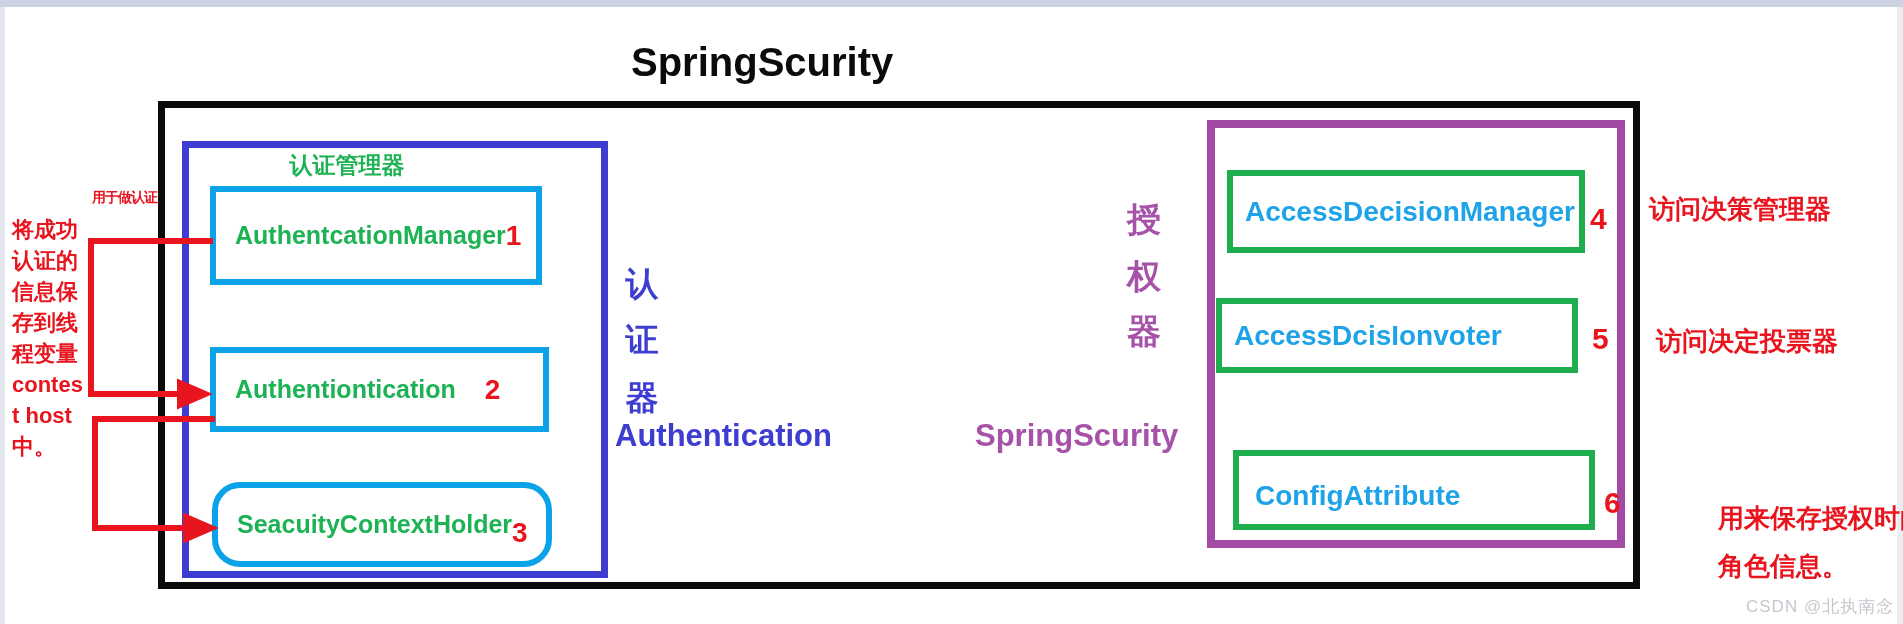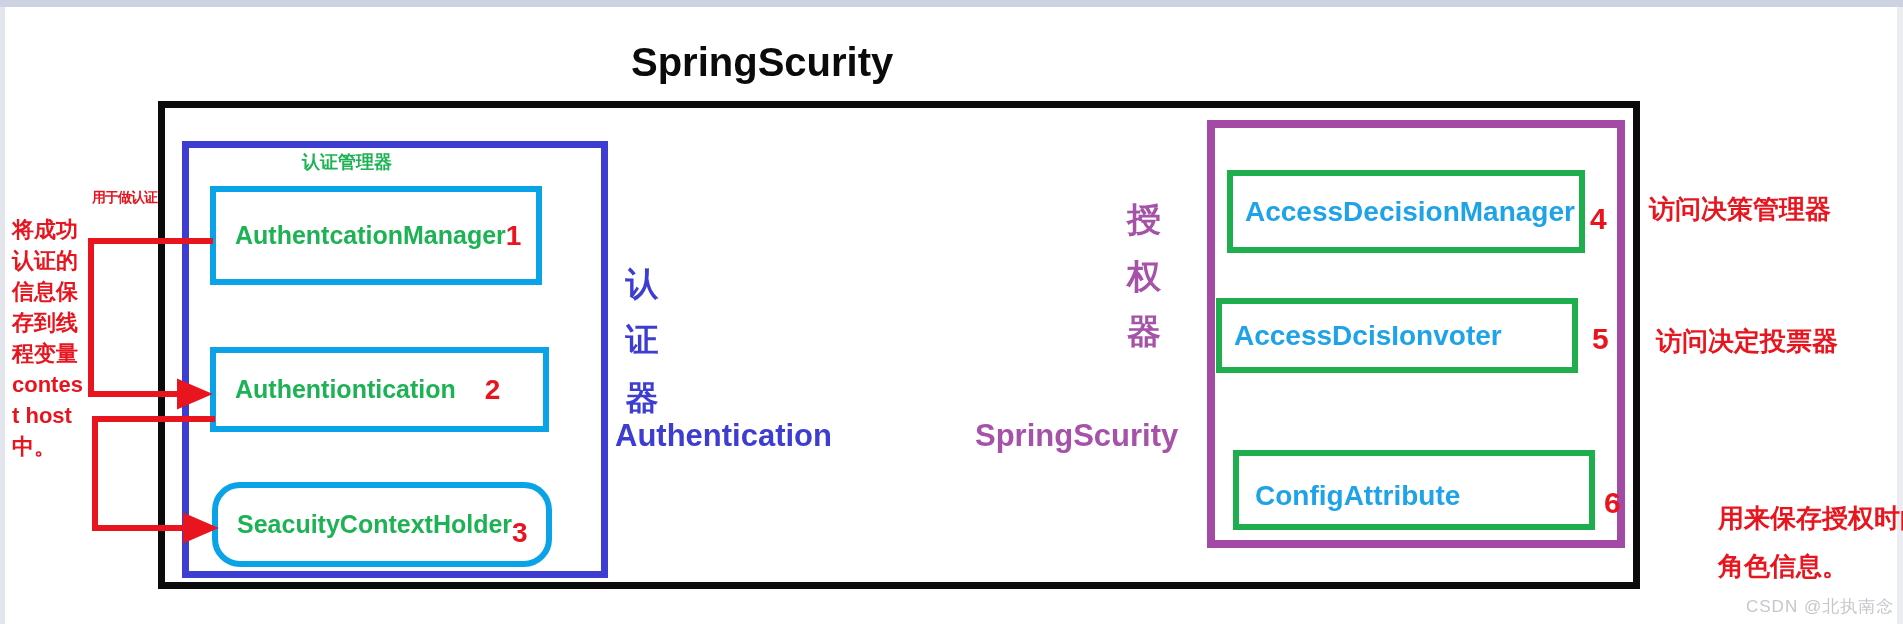--- a/index.html
+++ b/index.html
@@ -20,21 +20,21 @@
     position:absolute;left:631px;top:40px;width:350px;text-align:left;
     font-size:40px;font-weight:bold;color:var(--ink);letter-spacing:0px;
   }
 
   .black-box{position:absolute;left:158px;top:101px;width:1468px;height:474px;border:7px solid var(--ink);}
   .blue-box{position:absolute;left:182px;top:141px;width:412px;height:423px;border:7px solid var(--blue);}
   .purple-box{position:absolute;left:1207px;top:120px;width:402px;height:412px;border:8px solid var(--purple);}
 
   .group-label{
     position:absolute;left:252px;top:150px;width:190px;text-align:center;
-    font-size:18px;font-weight:bold;color:var(--green-text);
+    font-size:23px;font-weight:bold;color:var(--green-text);
   }
 
   .cbox{
     position:absolute;border:6px solid var(--cyan);background:#fff;
     display:flex;align-items:center;
   }
   .cbox .name{flex:1;text-align:center;font-size:25px;font-weight:bold;color:var(--green-text);padding-left:19px;}
   .cbox .num{width:62px;font-size:28px;font-weight:bold;color:var(--red);}
   .cbox1{left:210px;top:186px;width:320px;height:87px;}
   .cbox2{left:210px;top:347px;width:327px;height:73px;gap:29px;}

